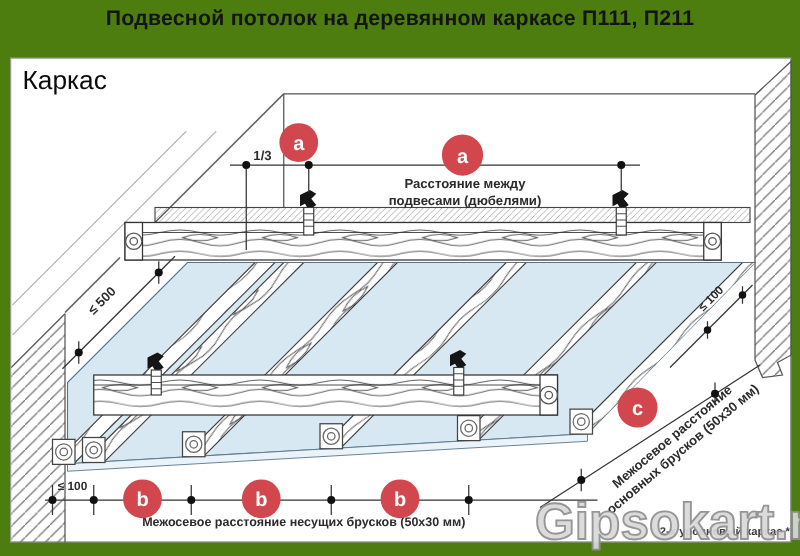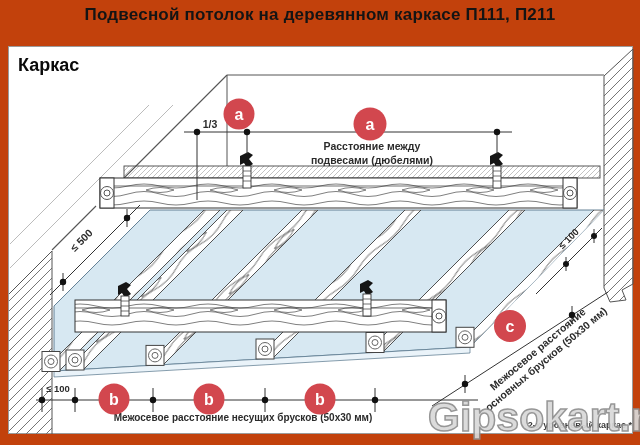--- a/index.html
+++ b/index.html
@@ -1,20 +1,20 @@
 <!DOCTYPE html>
 <html><head>
 <meta charset="utf-8">
 <style>
   html,body{margin:0;padding:0;}
-  .screen{position:relative;width:640px;height:445px;background:#c2410c;overflow:hidden;
+  .screen{position:relative;width:640px;height:445px;background:#4d7c0f;overflow:hidden;
           font-family:"Liberation Sans",sans-serif;}
   .page-title{position:absolute;top:5px;left:0;right:0;text-align:center;
               font-size:17px;font-weight:700;color:#141414;letter-spacing:0.2px;}
-  .heading{position:absolute;left:18px;top:54px;font-size:18px;font-weight:700;
+  .heading{position:absolute;left:18px;top:54px;font-size:21px;font-weight:400;
            line-height:22px;color:#0a0a0a;z-index:2;}
   svg{position:absolute;left:0;top:0;}
   .watermark{position:absolute;left:428px;top:394px;font-size:41px;font-weight:700;
              color:#d9d9d9;-webkit-text-stroke:1.5px #8f8f8f;letter-spacing:0;
              z-index:5;opacity:.93;white-space:nowrap;}
   text{font-family:"Liberation Sans",sans-serif;}
   .dim-label{font-size:10.5px;font-weight:700;fill:#2b2b2b;}
   .dim-small{font-size:9.5px;font-weight:700;fill:#2b2b2b;}
   .marker-letter{font-size:16px;font-weight:700;fill:#ffffff;}
   .footnote{font-size:9px;font-weight:700;fill:#3a3a3a;}

